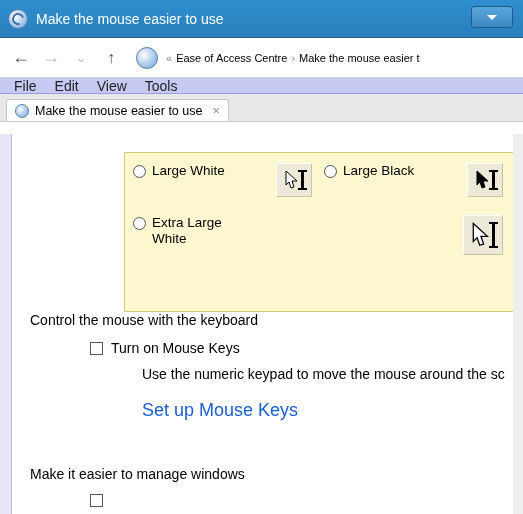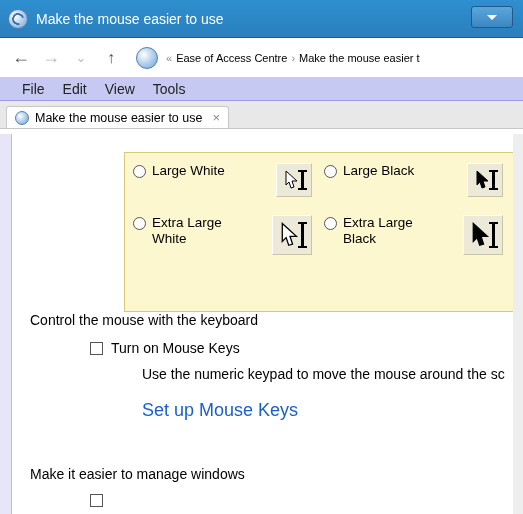--- a/index.html
+++ b/index.html
@@ -81,25 +81,25 @@
     background: radial-gradient(circle at 35% 35%, #fff 0%, #c0d8f0 40%, #6aa0d8 100%);
     border-radius: 50%;
     margin: 0 4px 0 8px;
     border: 1px solid #5580aa;
   }
   .addr-sep { color:#888; margin:0 4px; font-size:11px; }
   .addr-part { color:#000000; font-size:11px; white-space:nowrap; }
   .navbar-addr { display:flex; align-items:center; overflow:hidden; flex:1; }
   
   .menubar {
-    height: 23px;
+    height: 16px;
     background: #c6caf2;
     display: flex;
     align-items: center;
-    padding: 0 22px;
+    padding: 0 14px;
     font-size: 14px;
     color: #222;
     border-bottom: 1px solid #9a9de0;
   }
   .menubar span { margin-right: 18px; }
   
   .tabrow {
     height: 28px;
     background: #e8e8e8;
     border-bottom: 1px solid #c8c8c8;
@@ -285,32 +285,20 @@
         <div class="scheme-label">Extra Large White</div>
         <div class="cursor-preview big">
           <div class="ca" style="width:18px;height:26px">
             <svg viewBox="0 0 14 20">
                 <path d="M1 1 L1 15 L4 12 L6 18 L9 17 L7 11 L12 11 Z" fill="#fff" stroke="#000" stroke-width="1"></path>
               </svg>
           </div>
           <div class="ibeam" style="height:26px"></div>
         </div>
       </div>
-      <div class="scheme-cell">
-        <div class="radio"></div>
-        <div class="scheme-label">Extra Large Black</div>
-        <div class="cursor-preview big">
-          <div class="ca" style="width:18px;height:26px">
-            <svg viewBox="0 0 14 20">
-                <path d="M1 1 L1 15 L4 12 L6 18 L9 17 L7 11 L12 11 Z" fill="#000" stroke="#000" stroke-width="1"></path>
-              </svg>
-          </div>
-          <div class="ibeam" style="height:26px"></div>
-        </div>
-      </div>
     </div>
   </div>
 
   <div class="section keyboard">
     <div class="section-title">Control the mouse with the keyboard</div>
     <div class="checkbox-row">
       <div class="checkbox"></div>
       <span>Turn on Mouse Keys</span>
     </div>
     <div class="helper-text">Use the numeric keypad to move the mouse around the sc</div>

